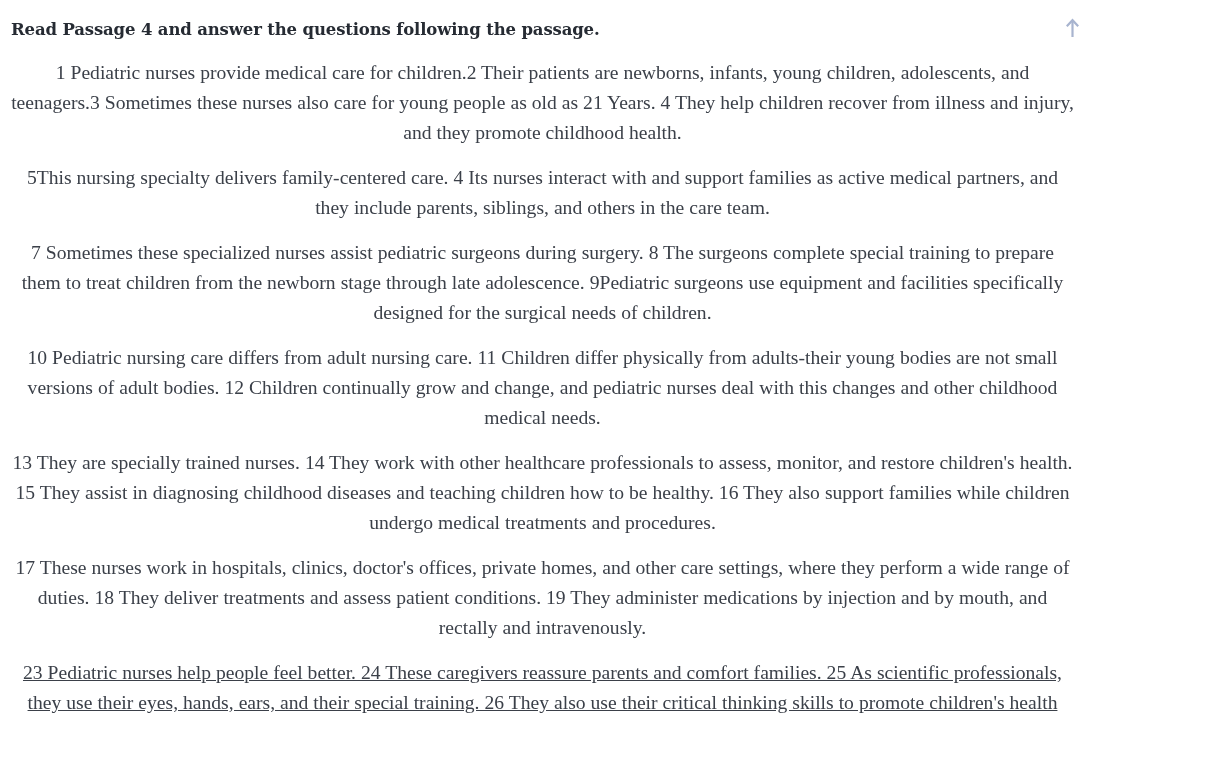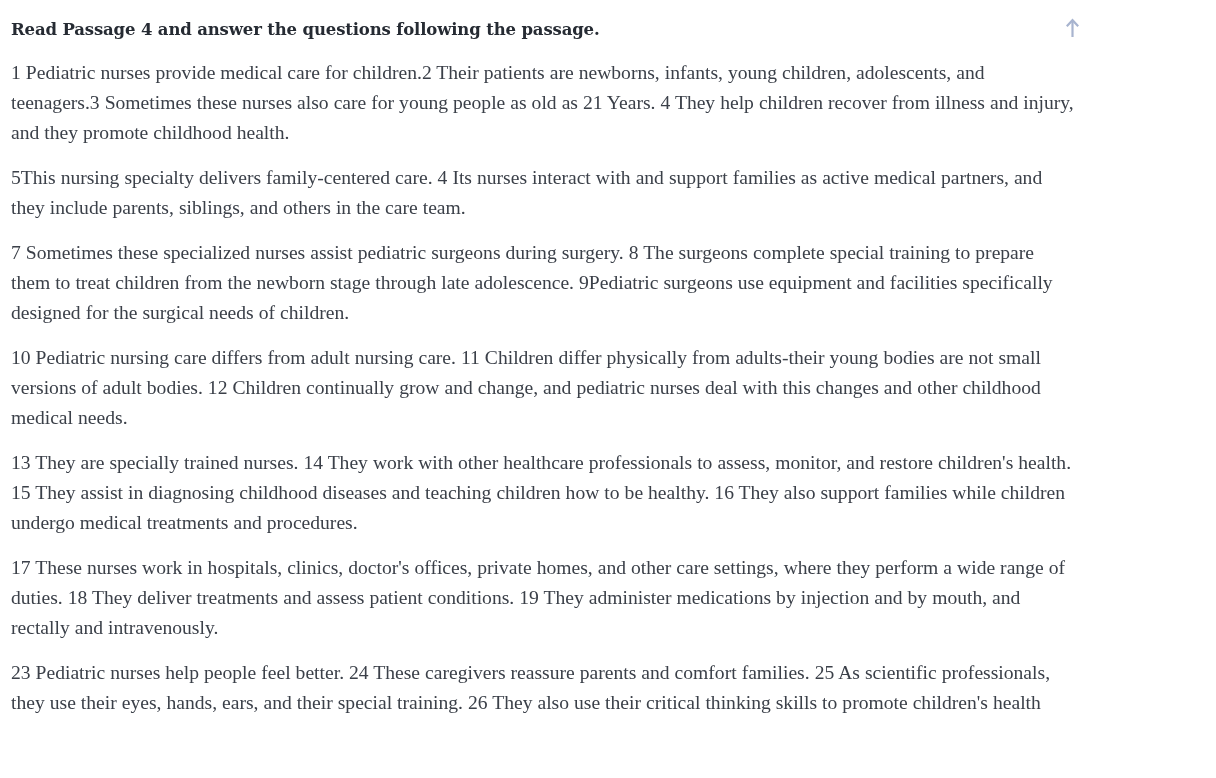--- a/index.html
+++ b/index.html
@@ -39,26 +39,27 @@
     padding: 0;
     max-width: 1192px;
   }
 
   .passage-paragraph {
     font-family: "Liberation Serif", "DejaVu Serif", serif;
     font-size: 19.6px;
     line-height: 30px;
     color: #3b4049;
     margin: 0 0 15px 0;
-    text-align: left;
+    text-align: center;
     word-spacing: 0.1px;
   }
 
   .passage-paragraph:last-child {
     margin-bottom: 0;
+    text-decoration: underline;
   }
 
   .scroll-top-button {
     position: absolute;
     top: 14px;
     right: 2px;
     width: 28px;
     height: 28px;
     display: flex;
     align-items: center;

